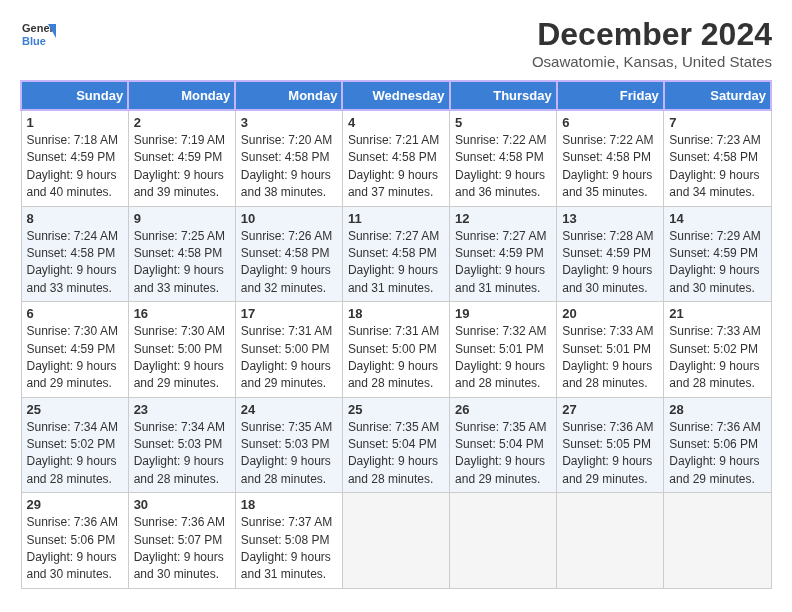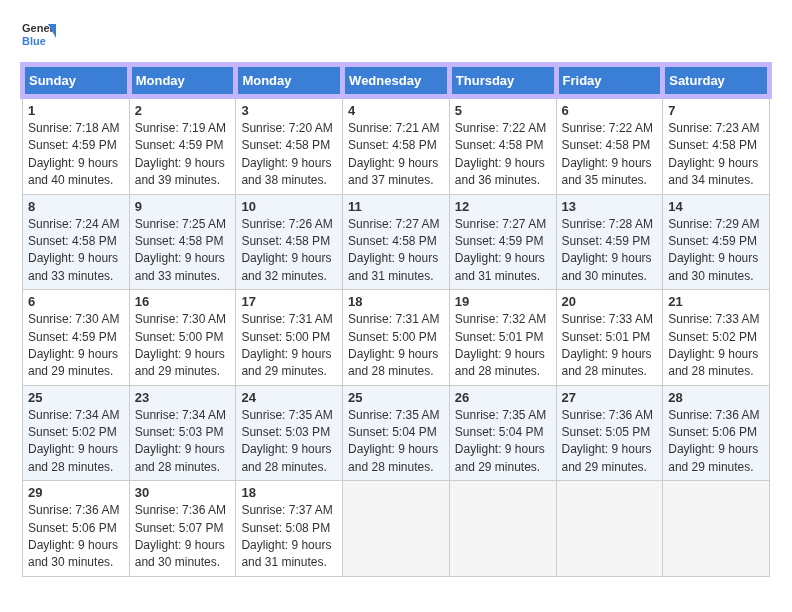--- a/index.html
+++ b/index.html
@@ -45,22 +45,22 @@
       width: 100%;
       border-collapse: collapse;
       table-layout: fixed;
     }
     th {
       background-color: #3a7fd5;
       color: #fff;
       font-size: 13px;
       font-weight: bold;
       padding: 6px 4px;
-      text-align: left;
-      border: 5px solid #c4b5fd;
+      text-align: right;
+      border: 2px solid #c4b5fd;
     }
     td {
       border: 1px solid #ccc;
       vertical-align: top;
       padding: 4px 5px;
       font-size: 10.5px;
       color: #333;
       height: 78px;
       background: #fff;
     }
@@ -92,20 +92,22 @@
 <div class="container">
   <div class="header-area">
     <div class="logo">
       <svg class="logo-icon" viewBox="0 0 36 36">
         <text x="2" y="16" font-size="11" font-weight="bold" fill="#333">General</text>
         <text x="2" y="29" font-size="11" font-weight="bold" fill="#3a7fd5">Blue</text>
         <polygon points="28,8 36,8 36,22" fill="#3a7fd5"></polygon>
       </svg>
     </div>
     <div class="title-block">
+      <div class="month-title">December 2024</div>
+      <div class="location-title">Osawatomie, Kansas, United States</div>
     </div>
   </div>
 
   <table>
     <thead>
       <tr>
         <th>Sunday</th>
         <th>Monday</th>
         <th>Monday</th>
         <th>Wednesday</th>

